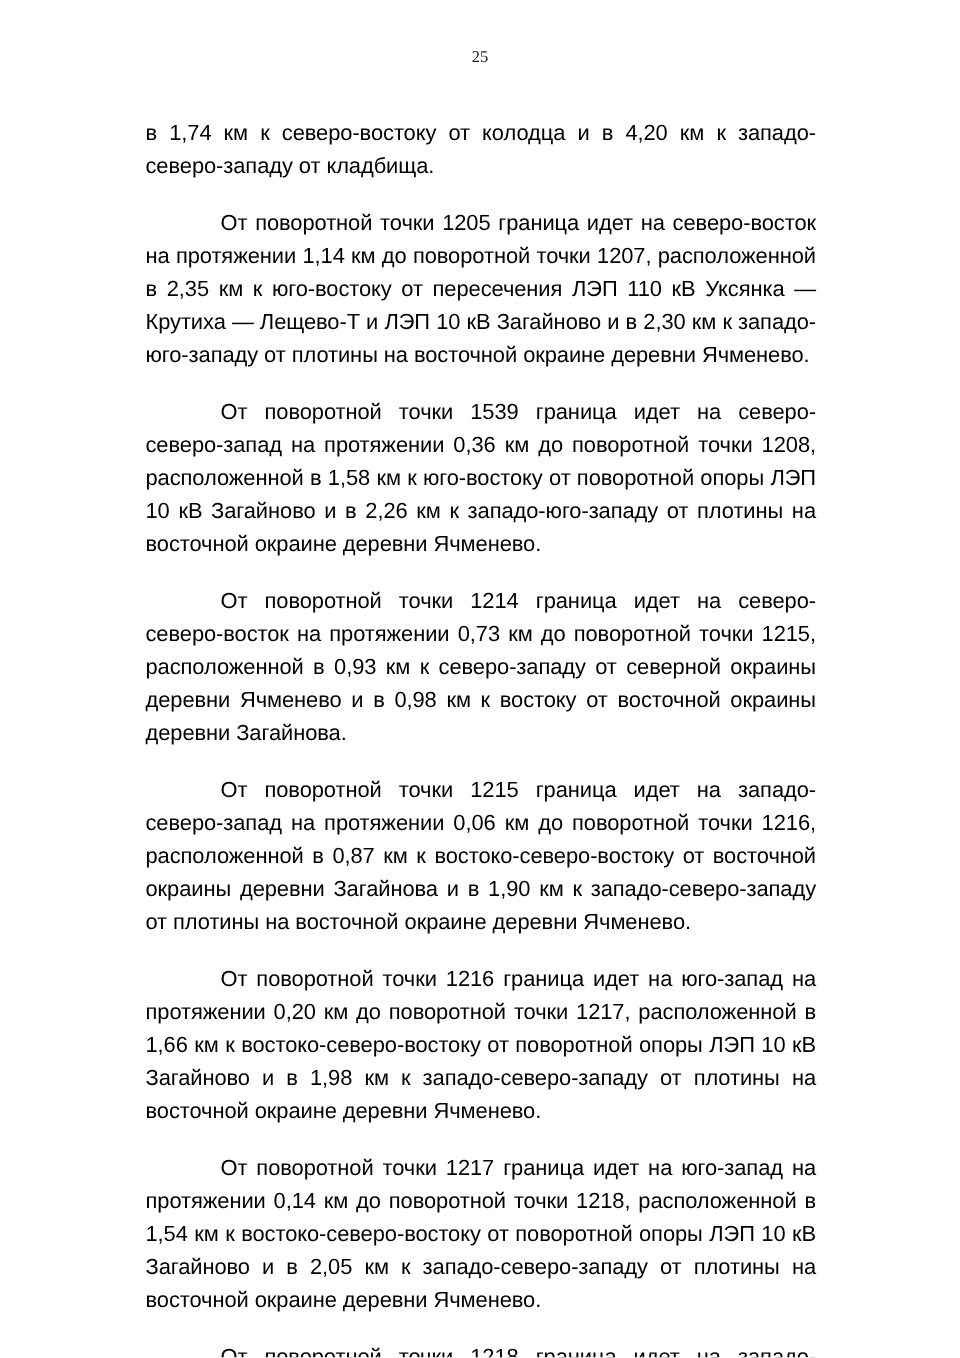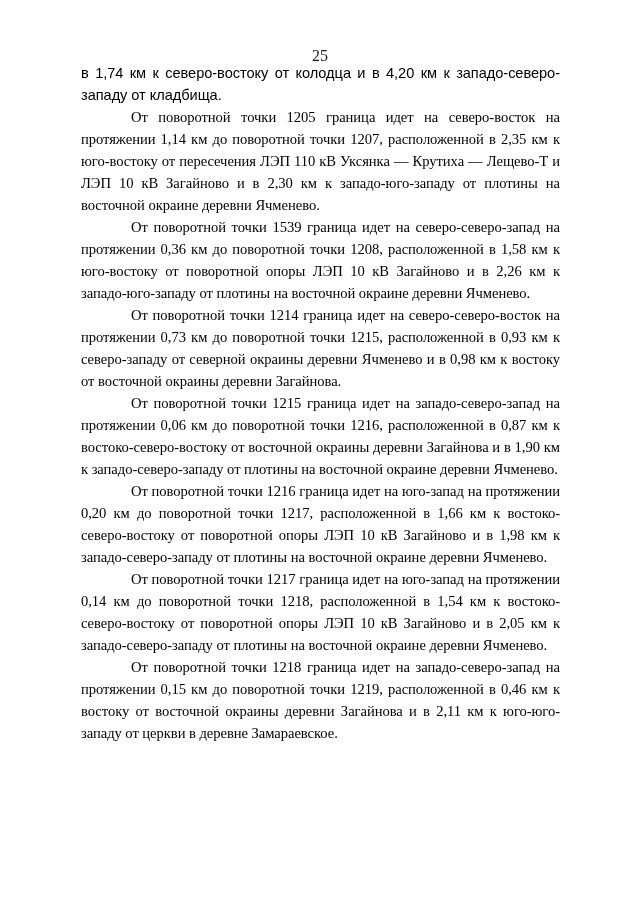--- a/index.html
+++ b/index.html
@@ -14,51 +14,50 @@
   .page {
     position: relative;
     width: 640px;
     height: 905px;
     background: #ffffff;
     overflow: hidden;
     box-sizing: border-box;
   }
   .page-number {
     position: absolute;
-    top: 49px;
+    top: 31px;
     left: 0;
     width: 640px;
     text-align: center;
     font-family: "Liberation Serif", serif;
-    font-size: 16px;
+    font-size: 11px;
     line-height: 14px;
     color: #1a1a1a;
   }
   .body-text {
     position: absolute;
     top: 62px;
     left: 81px;
     width: 479px;
     font-family: "Liberation Sans", sans-serif;
     font-size: 14.6px;
     line-height: 22px;
     text-align: justify;
     text-justify: inter-word;
     color: #000000;
     letter-spacing: -0.05px;
   }
   .body-text p {
-    margin: 0;
+    margin: 16px;
     padding: 0;
     text-align: justify;
     text-indent: 0;
   }
   .body-text p.indented {
     text-indent: 50px;
-    font-family: Liberation Serif, serif;
   }
   .body-text p:last-child {
     text-align: justify;
   }
   .footer {
     position: absolute;
     top: 908px;
     left: 81px;
     font-family: "Liberation Serif", serif;
     font-size: 11.5px;

